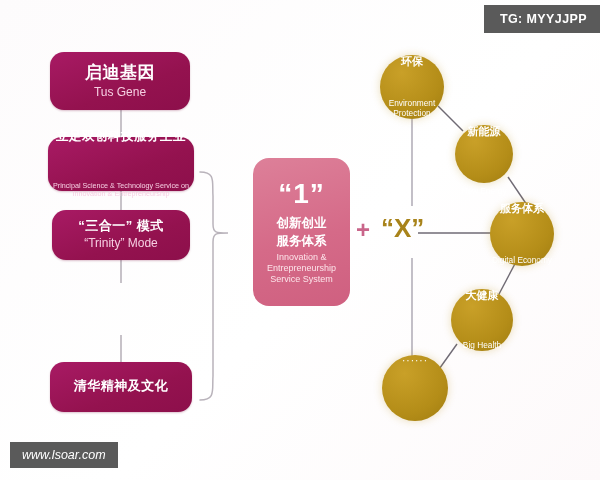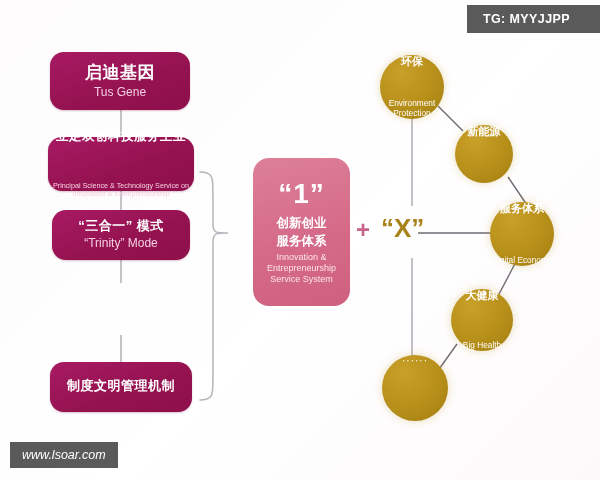--- a/index.html
+++ b/index.html
@@ -173,21 +173,21 @@
   
   #watermark-tg {
     position: absolute;
     right: 0px;
     top: 5px;
     background: #5a5a5a;
     color: #ffffff;
     font-size: 12.5px;
     font-weight: bold;
     letter-spacing: 0.4px;
-    padding: 7px 30px 7px 16px;
+    padding: 7px 13px 7px 16px;
   }
   #watermark-site {
     position: absolute;
     left: 10px;
     bottom: 12px;
     background: #5a5a5a;
     color: #ffffff;
     font-size: 12.5px;
     padding: 6px 12px;
     font-style: italic;
@@ -238,21 +238,21 @@
     <div class="en">Principal Science &amp; Technology Service on Innovation &amp; Entrepreneurship</div>
   </div>
 
   <div class="mbox" id="box-trinity">
     <div class="cn">“三合一” 模式</div>
     <div class="en">“Trinity” Mode</div>
   </div>
 
 
   <div class="mbox" id="box-tsinghua">
-    <div class="cn">制度文明管理机制</div>
+    <div class="cn">清华精神及文化</div>
   </div>
 
   <div id="card-core">
     <div class="big-one">“1”</div>
     <div class="cn">创新创业</div>
     <div class="cn">服务体系</div>
     <div class="en">Innovation &amp; Entrepreneurship Service System</div>
   </div>
 
   <div id="plus-sign">+</div>

